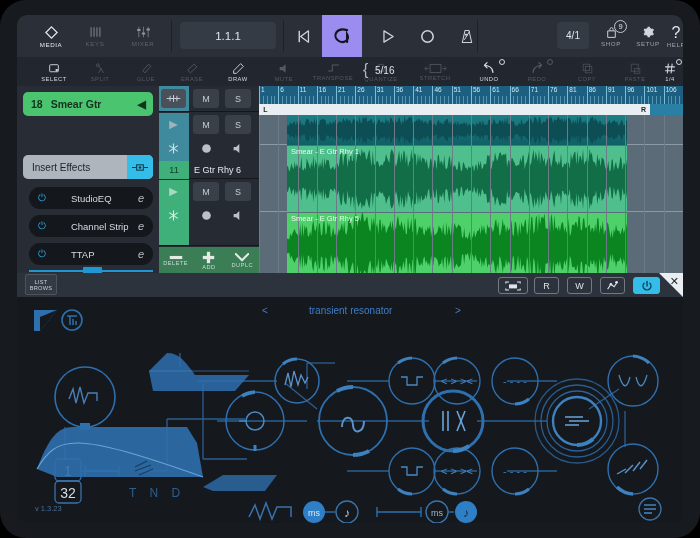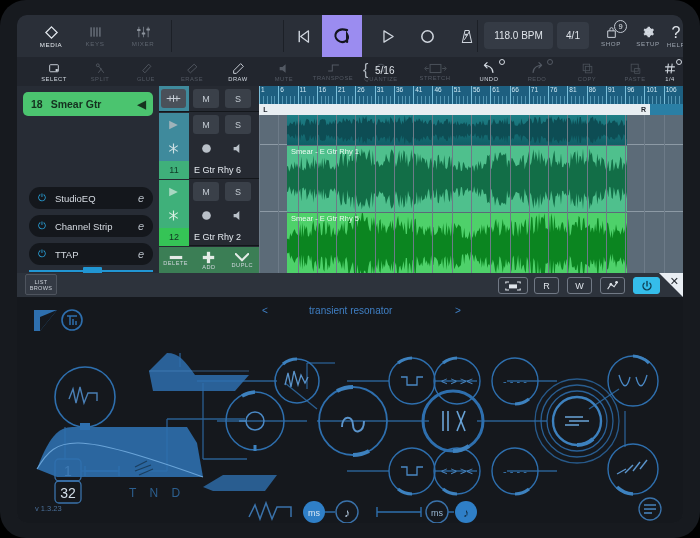--- a/index.html
+++ b/index.html
@@ -107,21 +107,21 @@
     display: flex; align-items: center; justify-content: center;
   }
   .chip-grey { background: #9aa2ab; color: #2b3038; }
   .chip-cyan { background: #35bdea; color: #143542; }
   .fx-slot {
     position: absolute; left: 12px; width: 124px; height: 22px;
     background: #14171c; border-radius: 11px;
     display: flex; align-items: center; font-size: 9.5px; color: #d6dbe2;
   }
   .fx-slot .pwr { margin-left: 9px; color: #2aa6e0; font-size: 10px; }
-  .fx-slot .nm { margin-left: 9px; }
+  .fx-slot .nm { margin-left: 25px; }
   .fx-slot .edit { margin-left: auto; margin-right: 9px; color: #b7bec6; font-size: 11px; font-style: italic; }
   .fx-scroll {
     position: absolute; left: 12px; top: 180px; width: 124px; height: 10px;
   }
   .fx-scroll .rail { position: absolute; left: 0; top: 4px; width: 124px; height: 2px; background: #2196d3; }
   .fx-scroll .thumb { position: absolute; left: 54px; top: 1px; width: 19px; height: 8px; background: #2196d3; border-radius: 1px; }
 
   
   .trackcol {
     position: absolute; left: 142px; top: 71px; width: 100px; height: 197px;
@@ -276,20 +276,21 @@
               <rect x="2" y="7" width="6" height="3.4" rx="1"></rect>
               <rect x="10" y="13" width="6" height="3.4" rx="1"></rect>
               <rect x="18" y="6" width="6" height="3.4" rx="1"></rect>
             </g>
       </svg>
       <div class="lbl">MIXER</div>
     </div>
 
     <div class="tb-sep" style="left:154px;"></div>
 
+    <div class="tb-field" style="left:163px;width:96px;">1.1.1</div>
 
     <div class="tb-sep" style="left:266px;"></div>
 
     <div class="tb-icon-btn" style="left:268px;">
       <svg width="17" height="17" viewBox="0 0 24 24">
         <path d="M19 4 L19 20 L8 12 Z" fill="none" stroke="#ced4dc" stroke-width="1.8" stroke-linejoin="round"></path>
         <rect x="5" y="4" width="2" height="16" fill="#ced4dc"></rect>
       </svg>
     </div>
     <div class="tb-icon-btn" style="left:308px;">
@@ -318,21 +319,20 @@
     <div class="tb-icon-btn" style="left:432px;">
       <svg width="16" height="17" viewBox="0 0 24 24">
         <path d="M9 3 L15 3 L19 21 L5 21 Z" fill="none" stroke="#ced4dc" stroke-width="1.6" stroke-linejoin="round"></path>
         <line x1="16" y1="4" x2="8" y2="17" stroke="#ced4dc" stroke-width="1.5"></line>
         <rect x="9" y="8" width="4" height="2.6" fill="#ced4dc"></rect>
       </svg>
     </div>
 
     <div class="tb-sep" style="left:460px;"></div>
 
-    <div class="tb-field" style="left:467px;width:69px;font-size:10px;">118.0 BPM</div>
     <div class="tb-field" style="left:540px;width:32px;font-size:10px;">4/1</div>
 
     <div class="tb-btn" style="left:575px;width:38px;">
       <svg width="13" height="13" viewBox="0 0 24 24">
         <path d="M5 9 L19 9 L19 21 L5 21 Z" fill="none" stroke="#ced4dc" stroke-width="1.8"></path>
         <path d="M9 9 L9 6 A3 3 0 0 1 15 6 L15 9" fill="none" stroke="#ced4dc" stroke-width="1.6"></path>
       </svg>
       <div class="lbl">SHOP</div>
     </div>
     <div class="badge" style="left:597px;top:5px;">9</div>
@@ -459,20 +459,31 @@
   </div>
 
   <div class="inspector">
     <div class="insp-row insp-track" style="top:6px;">
       <span class="tnum">18</span>
       <span class="tname">Smear Gtr</span>
       <span class="arrow">◀</span>
     </div>
 
 
+    <div class="insp-row insp-sec" style="top:69px;">
+      <span>Insert Effects</span>
+      <span class="chip chip-cyan">
+        <svg width="16" height="11" viewBox="0 0 24 14">
+          <rect x="7" y="3" width="10" height="8" fill="none" stroke="#0f3a49" stroke-width="1.6"></rect>
+          <circle cx="12" cy="7" r="2" fill="#0f3a49"></circle>
+          <line x1="0" y1="7" x2="7" y2="7" stroke="#0f3a49" stroke-width="1.6"></line>
+          <line x1="17" y1="7" x2="24" y2="7" stroke="#0f3a49" stroke-width="1.6"></line>
+        </svg>
+      </span>
+    </div>
 
     <div class="fx-slot" style="top:101px;">
       <span class="pwr">⏻</span>
       <span class="nm">StudioEQ</span>
       <span class="edit">e</span>
     </div>
     <div class="fx-slot" style="top:129px;">
       <span class="pwr">⏻</span>
       <span class="nm">Channel Strip</span>
       <span class="edit">e</span>
@@ -556,24 +567,20 @@
       </div>
       <div class="mini flat" style="left:34px;top:26px;">
         <svg width="11" height="11" viewBox="0 0 14 14">
               <circle cx="7" cy="7" r="5.5" fill="#b9c0c8"></circle>
             </svg>
       </div>
       <div class="mini flat" style="left:66px;top:26px;">
         <svg width="13" height="11" viewBox="0 0 16 13">
           <path d="M2 4.5 L5 4.5 L9 1 L9 12 L5 8.5 L2 8.5 Z" fill="#b9c0c8"></path>
         </svg>
-      </div>
-      <div class="tlabel" style="top:48px;">
-        <span class="n" style="background:#35c456;height:18px;line-height:18px;">12</span>
-        <span class="nm">E Gtr Rhy 2</span>
       </div>
     </div>
 
     <div class="addrow" style="top:161px;background:#3b7e55;">
       <div class="ab">
         <svg width="14" height="5" viewBox="0 0 18 6">
               <rect x="1" y="1" width="16" height="4" fill="#e4ebe7"></rect>
             </svg>
         <div class="lbl">DELETE</div>
       </div>

